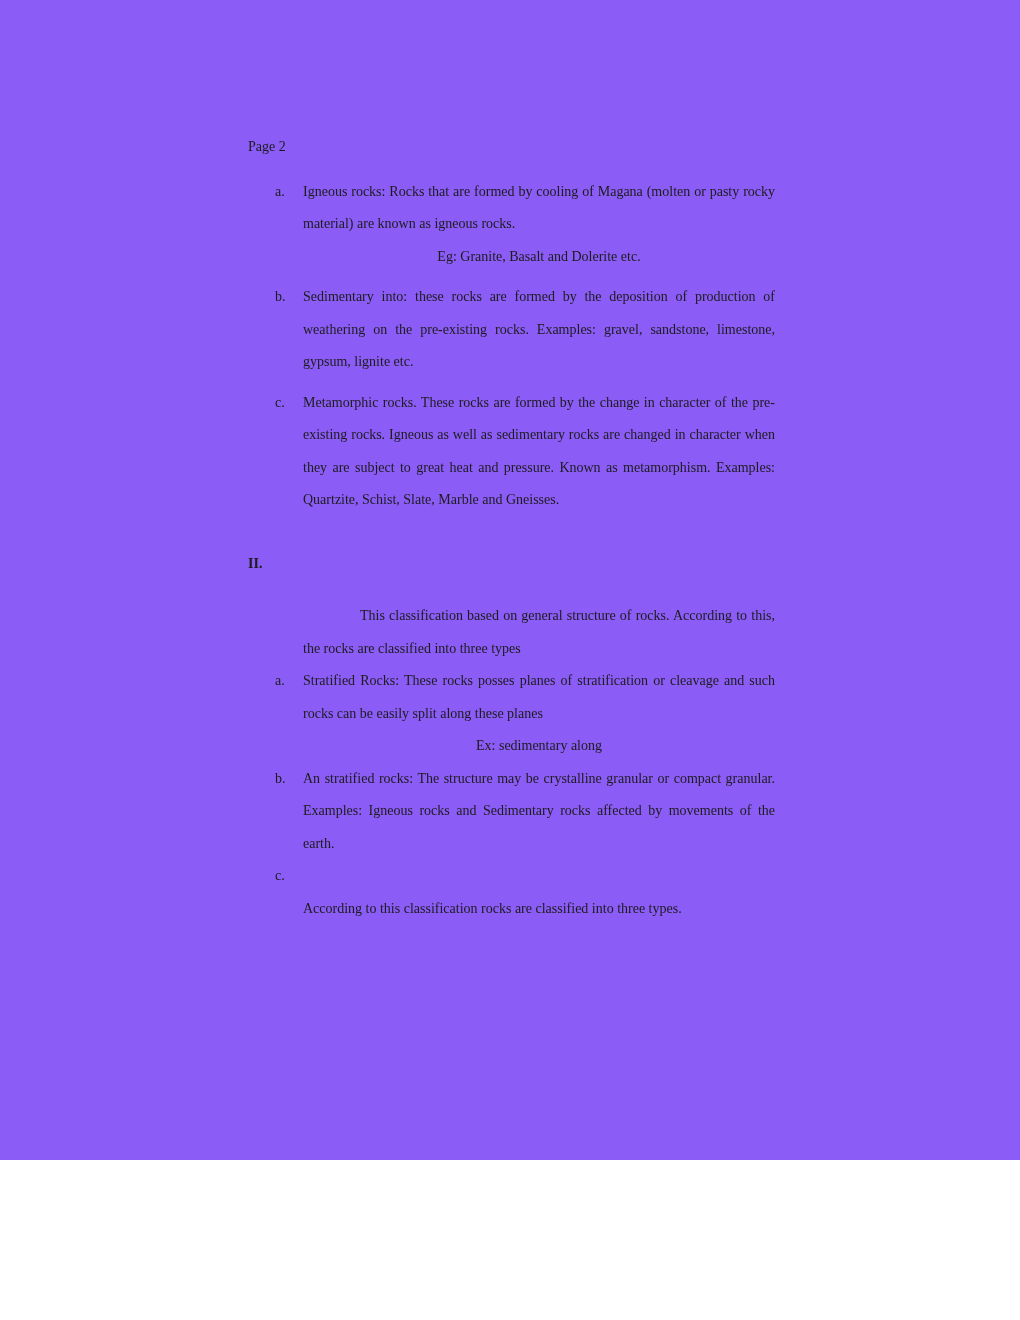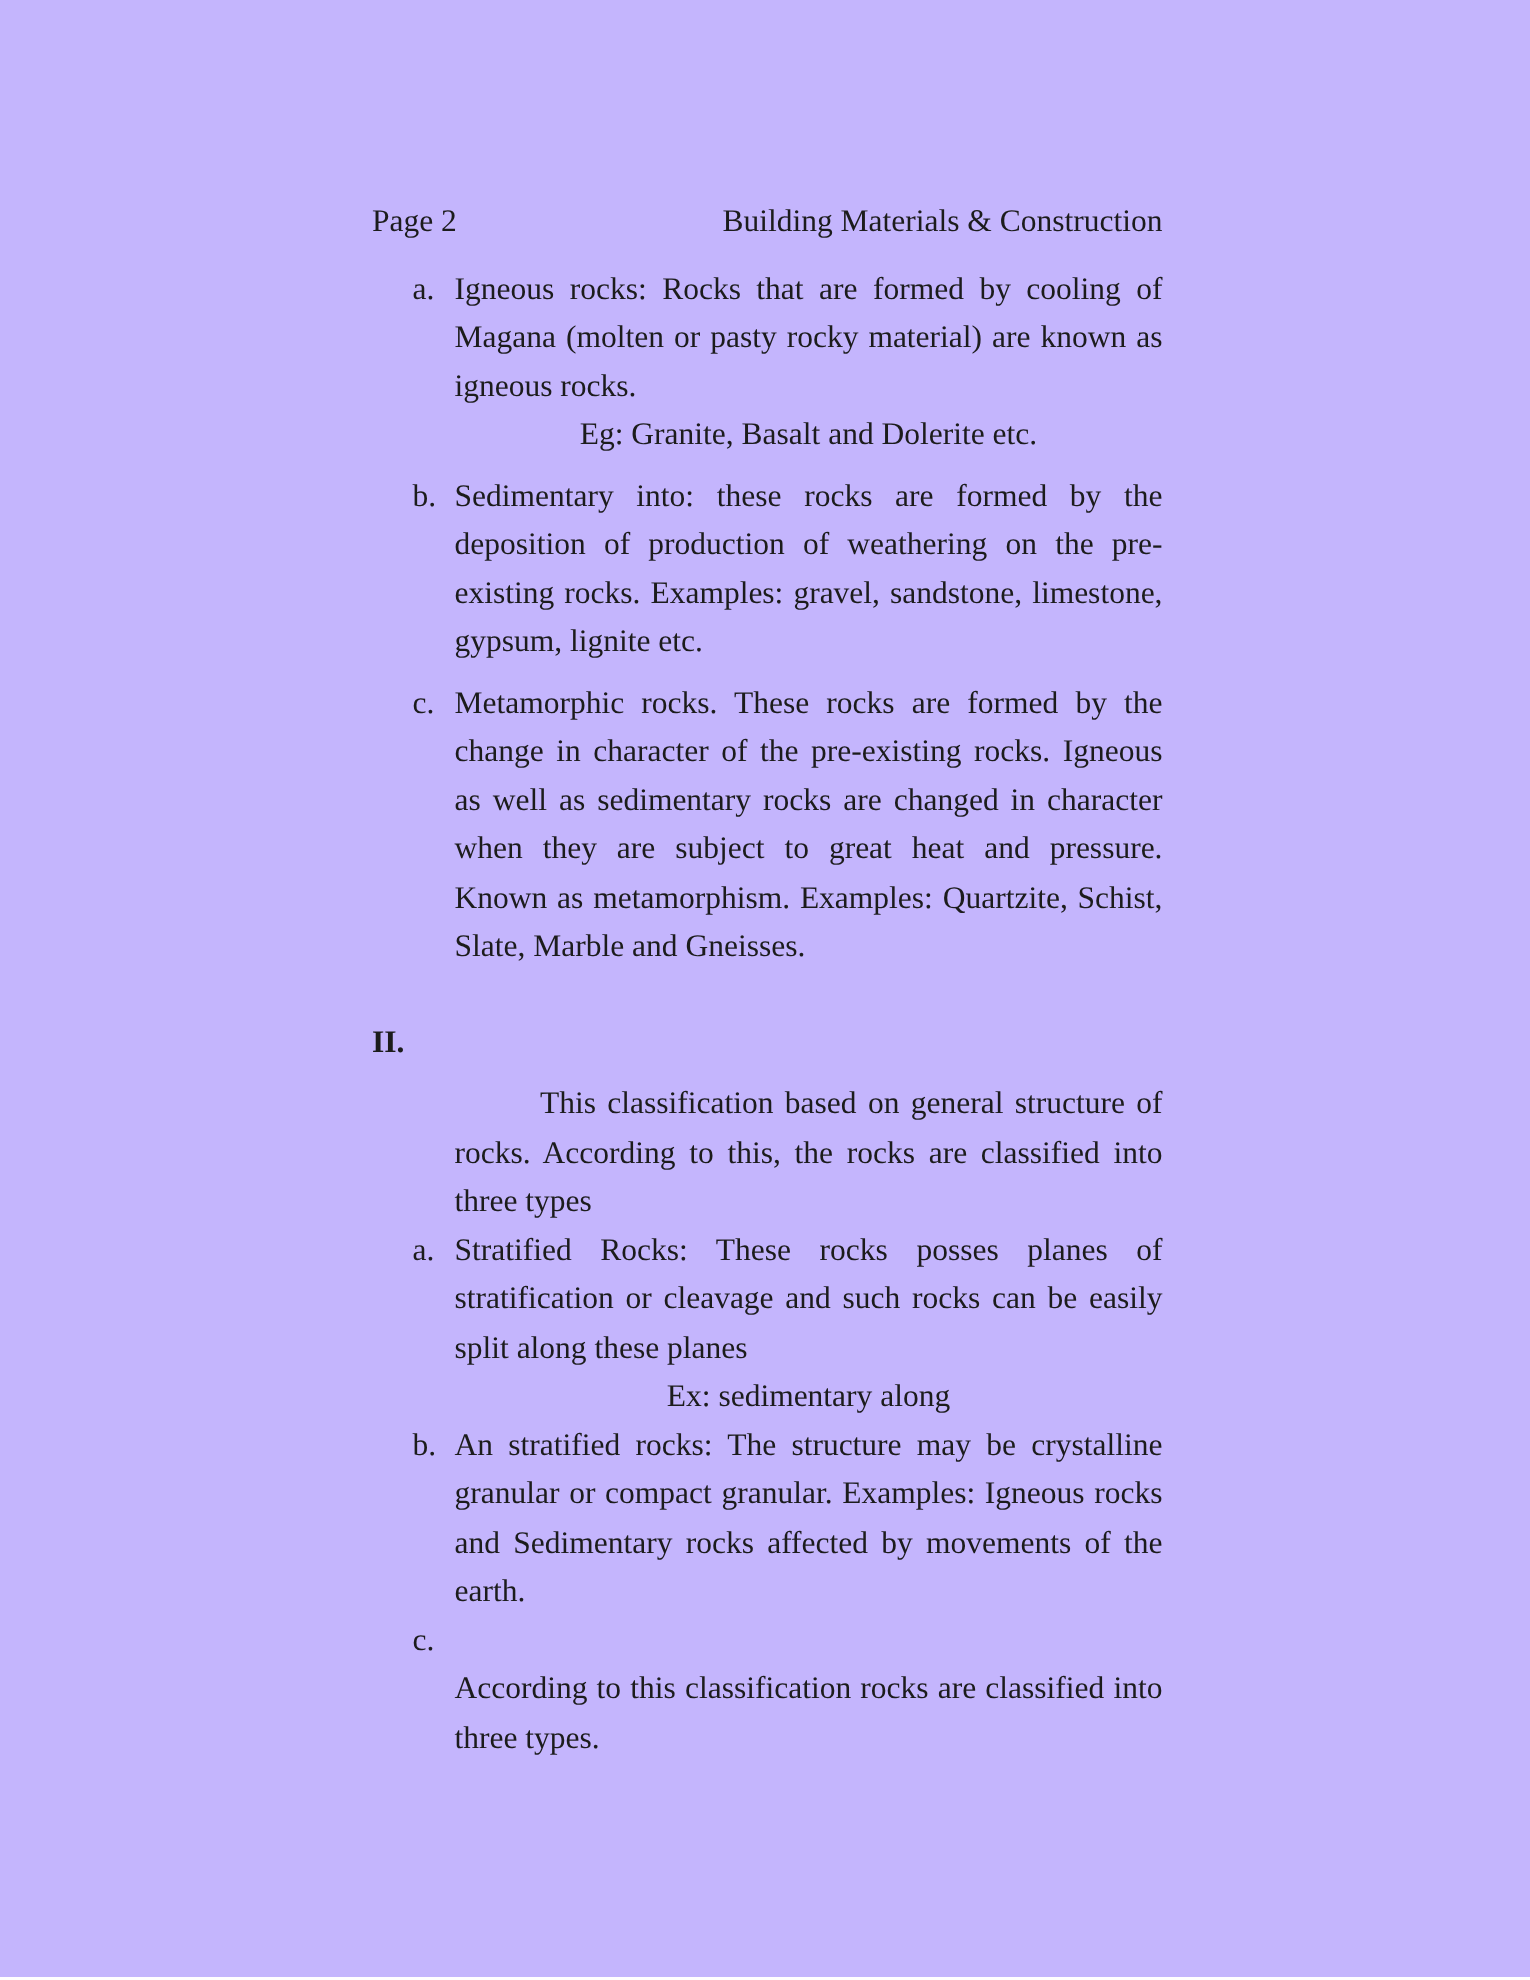--- a/index.html
+++ b/index.html
@@ -3,25 +3,25 @@
 <meta charset="utf-8">
 <style>
   html, body {
     margin: 0;
     padding: 0;
     background: #ffffff;
   }
   .page {
     position: relative;
     width: 1020px;
-    height: 1318px;
-    background: #c4b5fd;
+    height: 1160px;
+    background: #8b5cf6;
     font-family: "Liberation Serif", "DejaVu Serif", serif;
     color: #1c1c1c;
-    font-size: 21px;
+    font-size: 14px;
     line-height: 32.5px;
     box-sizing: border-box;
     overflow: hidden;
   }
   .content {
     position: absolute;
     top: 131px;
     left: 248px;
     width: 527px;
   }
@@ -47,21 +47,21 @@
     text-align: justify;
     text-justify: inter-word;
   }
   .lead { font-weight: normal; }
   .extra-line { text-align: center; }
   .section-heading {
     display: flex;
     align-items: baseline;
     font-weight: bold;
     margin-top: 31px;
-    margin-bottom: 9px;
+    margin-bottom: 20px;
   }
   .sec-num {
     box-sizing: border-box;
     width: 55px;
     flex-shrink: 0;
   }
   .intro {
     margin-left: 55px;
     width: 472px;
     text-align: justify;
@@ -71,21 +71,20 @@
   .section-heading.third { margin-top: 27px; margin-bottom: 0; }
 </style>
 </head>
 <body>
 
 <div class="page">
   <div class="content">
 
     <div class="doc-header">
       <span>Page 2</span>
-      <span>Building Materials &amp; Construction</span>
     </div>
 
     <div class="sec1">
 
       <div class="list-item">
         <span class="item-label">a.</span>
         <div class="item-text">
           <div><span class="lead">Igneous rocks:</span> <span>Rocks that are formed by cooling of Magana (molten or pasty rocky material) are known as igneous rocks.</span></div>
           <div class="extra-line">Eg: Granite, Basalt and Dolerite etc.</div>
         </div>

